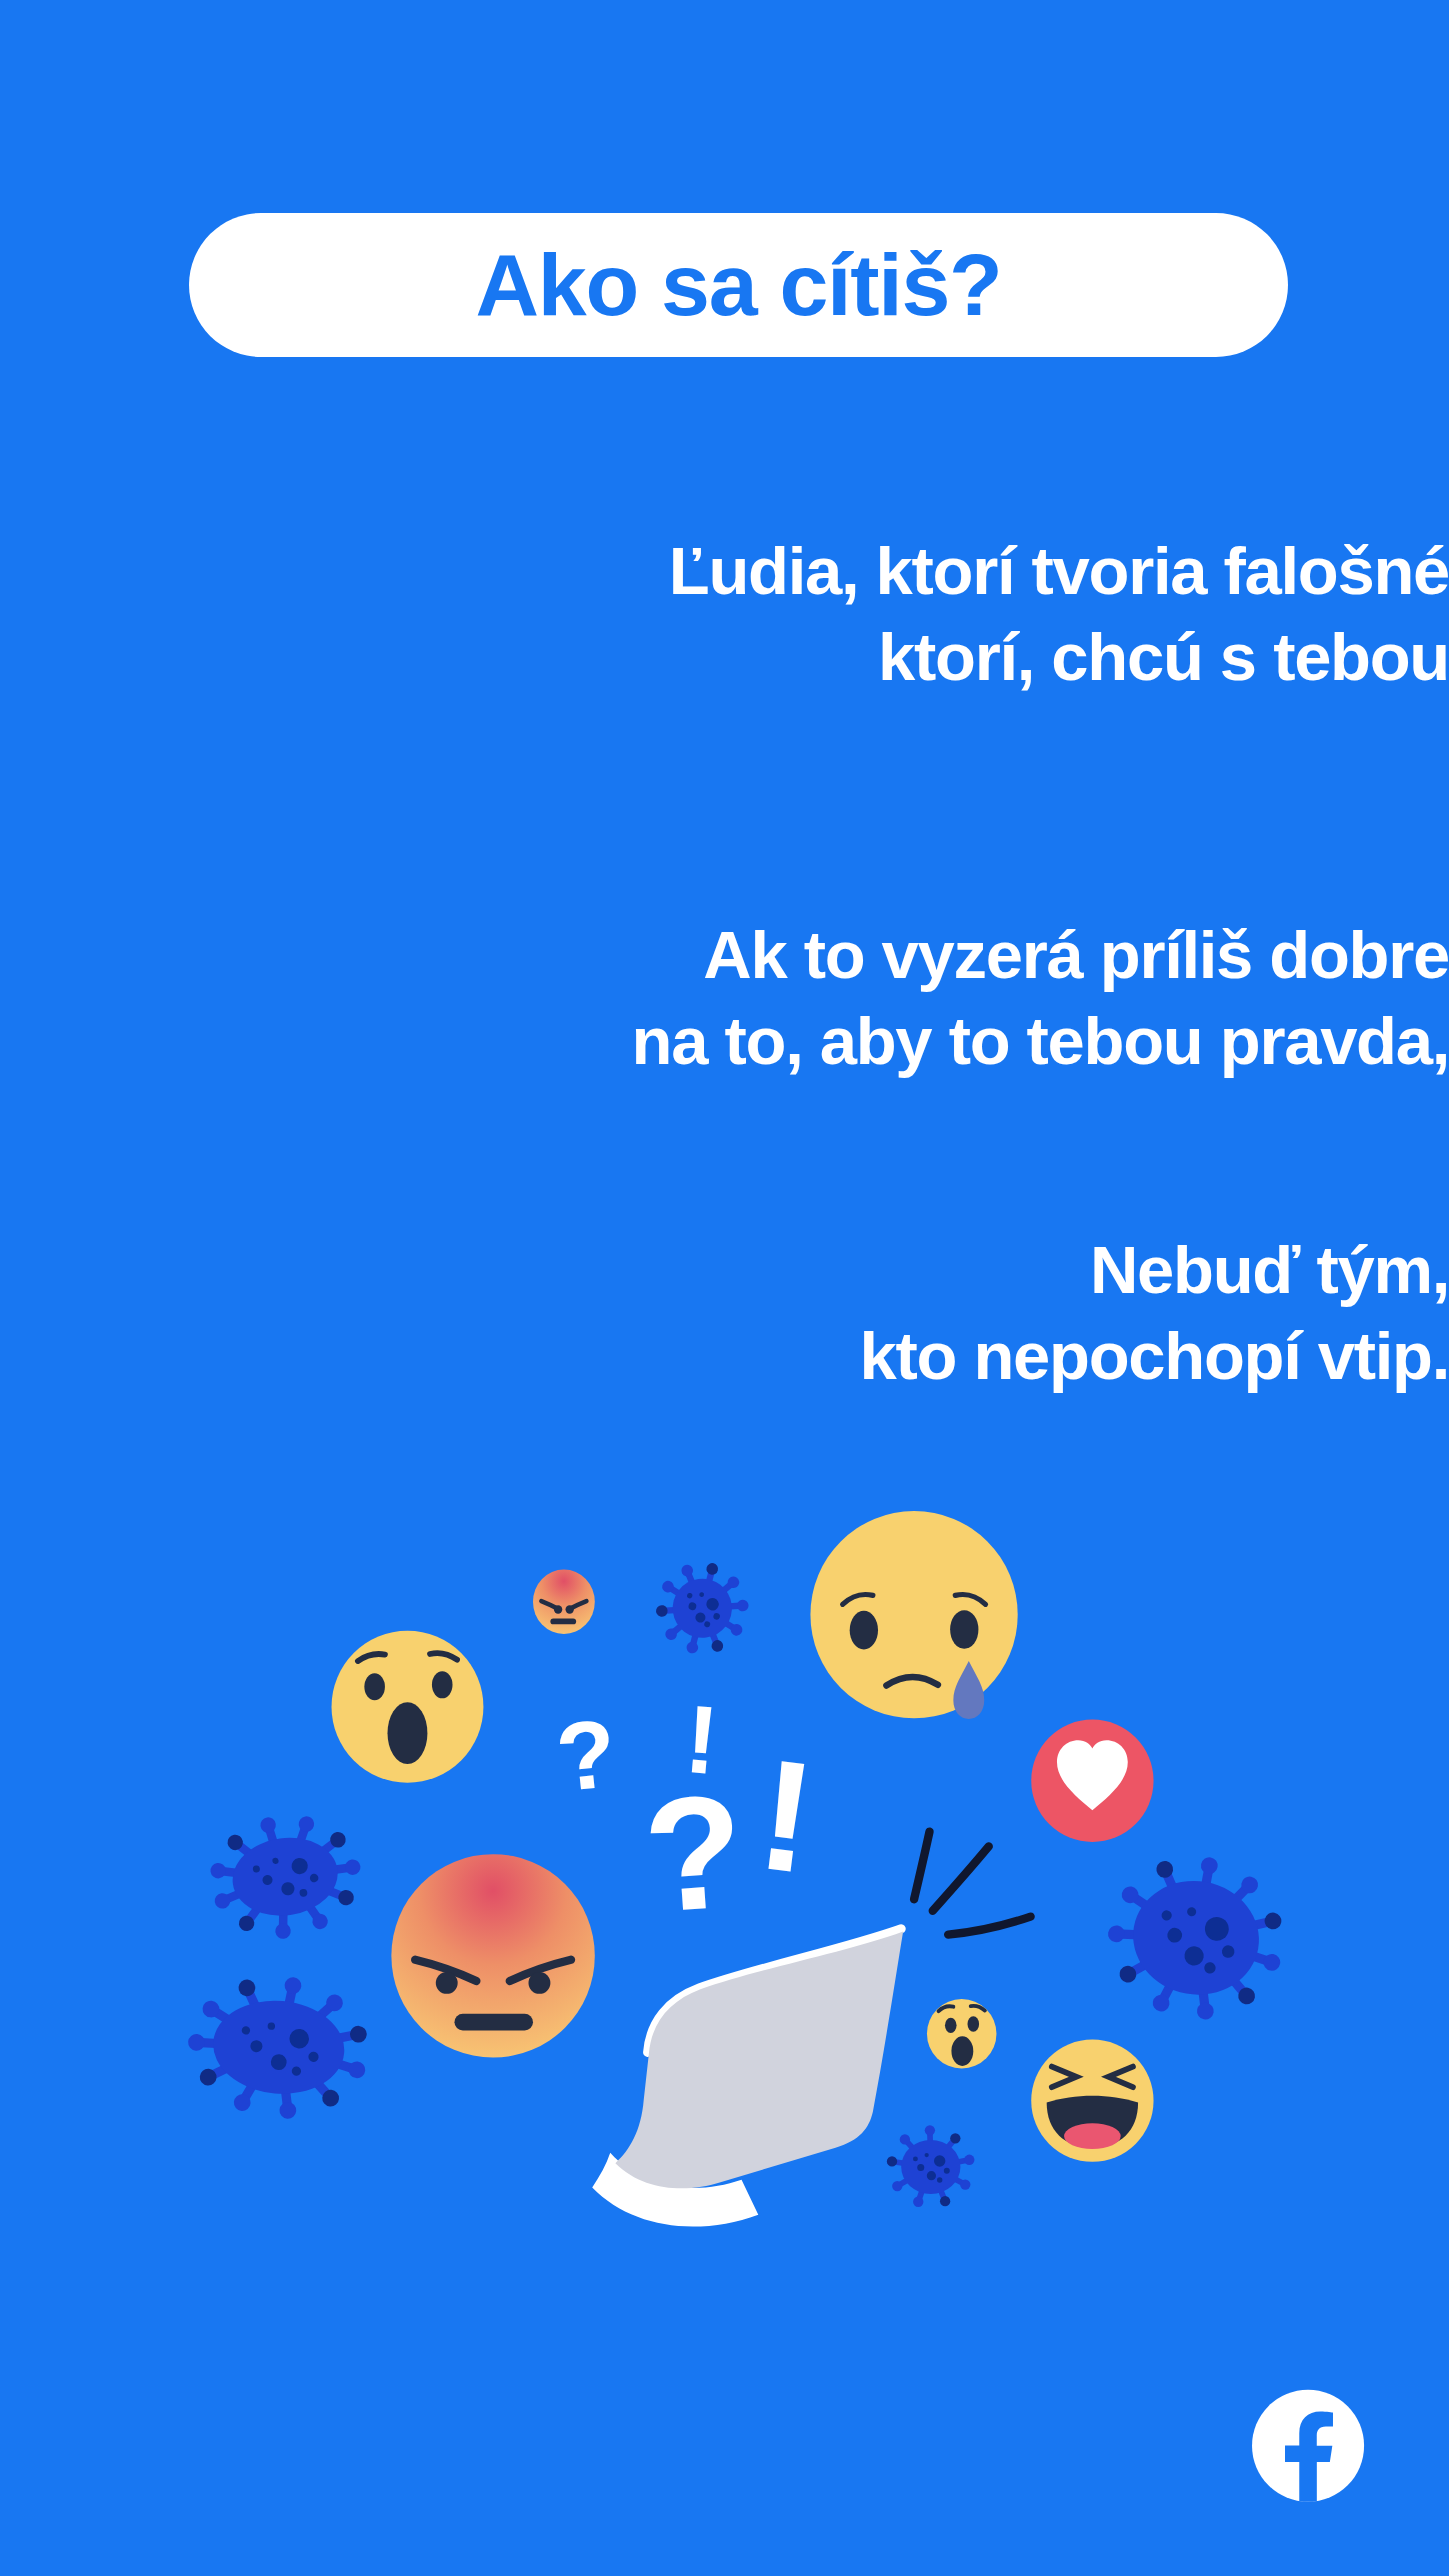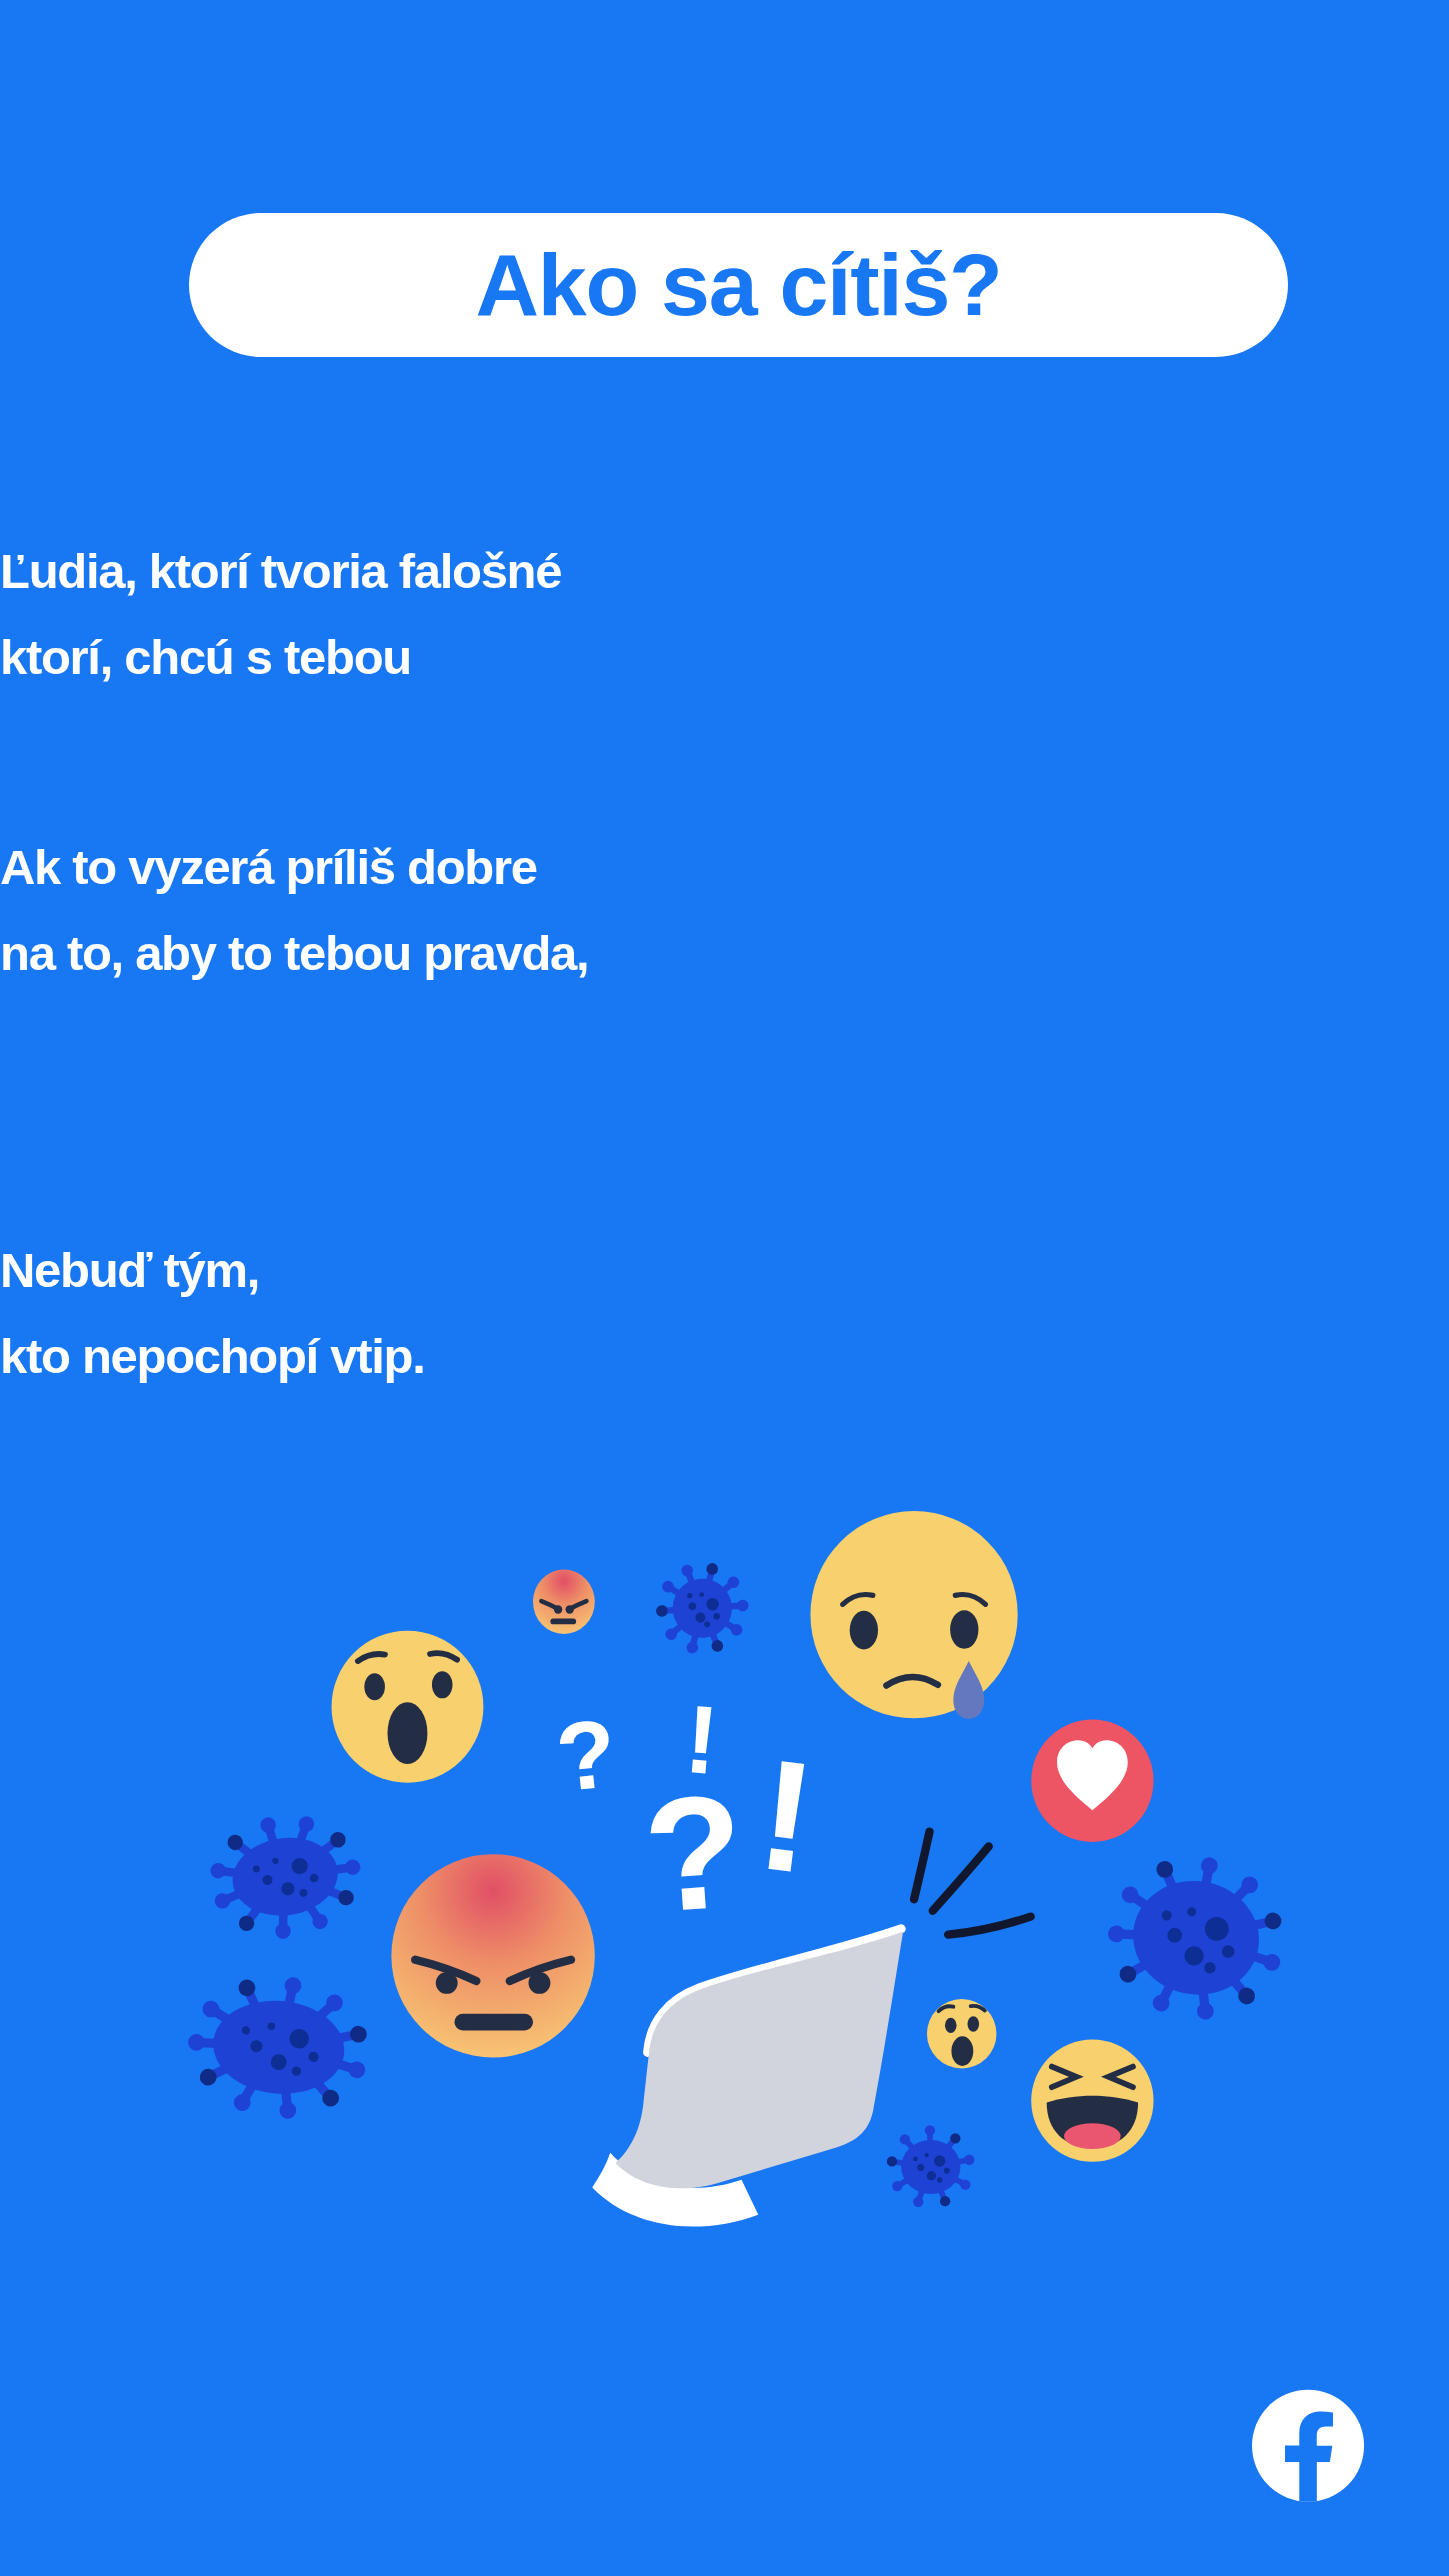--- a/index.html
+++ b/index.html
@@ -8,23 +8,23 @@
     --tear:#6378BF; --heart-red:#ED5565; --tongue:#EA5670; --paper:#D1D3DD;
     --virus-blue:#1E42D4; --virus-spot:#0D2E94; --virus-tip:#102B85;
     --angry-red:#E14F66; --angry-orange:#EE8F67; --angry-yellow:#FAD276;
   }
   html,body{margin:0;padding:0;background:var(--background);}
   #canvas{position:relative;width:1449px;height:2576px;background:var(--background);
     overflow:hidden;font-family:"Liberation Sans",sans-serif;}
   .pill{position:absolute;left:189px;top:213px;width:1099px;height:144px;border-radius:99px;
     background:var(--pill-white);display:flex;align-items:center;justify-content:center;}
   .pill-title{color:var(--title-blue);font-size:88px;font-weight:700;letter-spacing:-1.3px;}
-  .para{position:absolute;left:0;width:1449px;text-align:left;color:var(--body-text);
-    font-size:49px;font-weight:700;line-height:86px;letter-spacing:-1.3px;}
-  .p1{top:528px;} .p2{top:824px;} .p3{top:1199px;margin-top:28px;}
+  .para{position:absolute;left:0;width:1449px;text-align:right;color:var(--body-text);
+    font-size:67px;font-weight:700;line-height:86px;letter-spacing:-1.3px;}
+  .p1{top:528px;} .p2{top:912px;} .p3{top:1199px;margin-top:28px;}
   #art{position:absolute;left:0;top:0;width:1449px;height:2576px;}
   .f-yellow{fill:var(--emoji-yellow);} .f-feat{fill:var(--emoji-features);}
   .st-feat{stroke:var(--emoji-features);fill:none;stroke-linecap:round;}
   .shout{stroke:var(--shout-lines);stroke-width:13;fill:none;stroke-linecap:round;}
   .f-paper{fill:var(--paper);} .f-white{fill:#FFFFFF;}
   .f-tear{fill:var(--tear);} .f-heart{fill:var(--heart-red);} .f-tongue{fill:var(--tongue);}
   .f-vbody{fill:var(--virus-blue);} .f-vspot{fill:var(--virus-spot);} .f-vtip{fill:var(--virus-tip);}
   .vstem{stroke:var(--virus-blue);stroke-linecap:round;}
   .mark{fill:#FFFFFF;font-family:"Liberation Sans",sans-serif;font-weight:700;}
   .paper-highlight{stroke:#FFFFFF;stroke-width:14;fill:none;stroke-linecap:round;}

